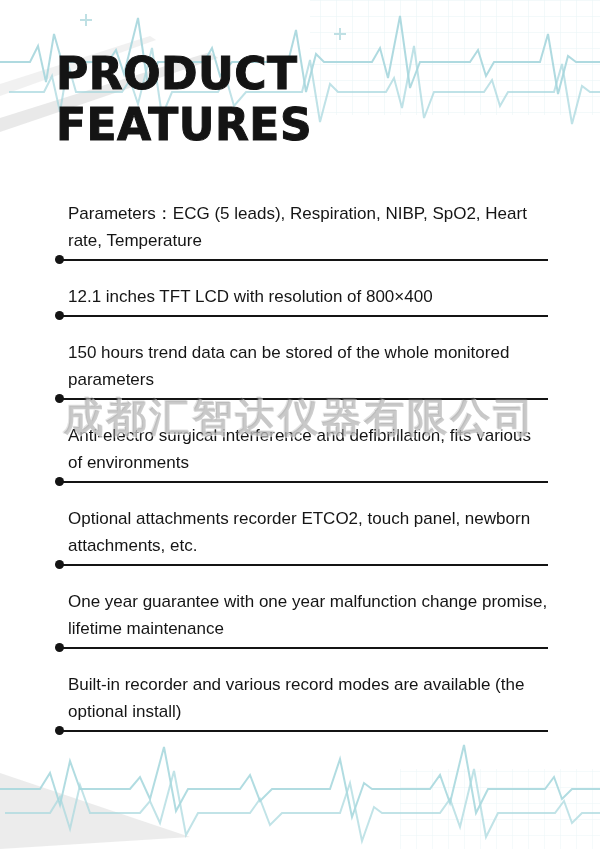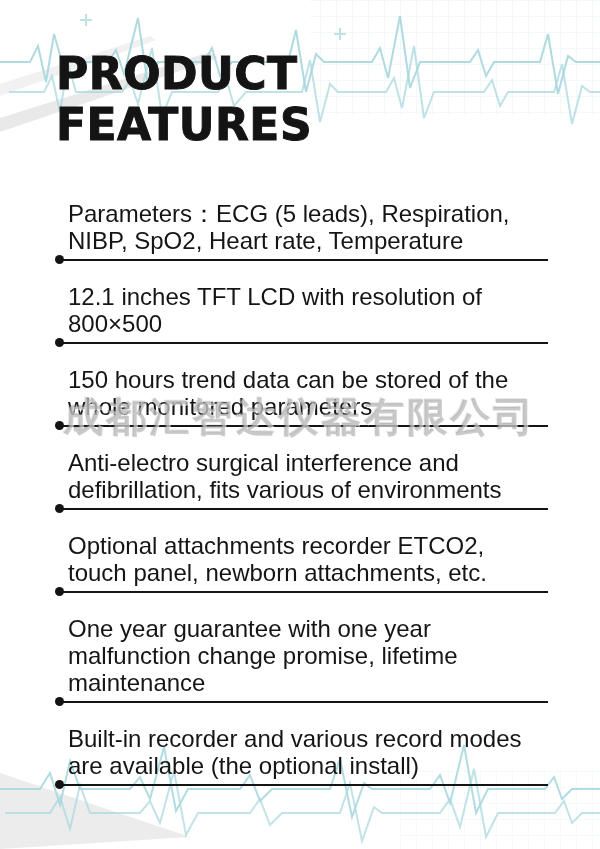--- a/index.html
+++ b/index.html
@@ -22,21 +22,21 @@
     font-family:"DejaVu Sans","Liberation Sans",sans-serif;
     font-size:44px;
     font-weight:700;
     letter-spacing:.5px;
     color:#141414;
     -webkit-text-stroke:1px #141414;
   }
   .feature{margin-bottom:22px;}
   .feature-text{
     margin:0 0 0 12px;
-    font-size:24px;
+    font-size:17px;
     line-height:27px;
     color:#151515;
   }
   .rule{
     position:relative;
     margin-top:5px;
     border-top:2px solid #141414;
     height:0;
   }
   .dot{
@@ -98,21 +98,21 @@
 
       <div class="feature">
         <p class="feature-text">Parameters：ECG (5 leads), Respiration, NIBP, SpO2, Heart rate, Temperature</p>
         <div class="rule">
           <span class="dot"></span>
         </div>
       </div>
 
 
       <div class="feature">
-        <p class="feature-text">12.1 inches TFT LCD with resolution of 800×500</p>
+        <p class="feature-text">12.1 inches TFT LCD with resolution of 800×400</p>
         <div class="rule">
           <span class="dot"></span>
         </div>
       </div>
 
       <div class="feature">
         <p class="feature-text">150 hours trend data can be stored of the whole monitored parameters</p>
         <div class="rule">
           <span class="dot"></span>
         </div>

